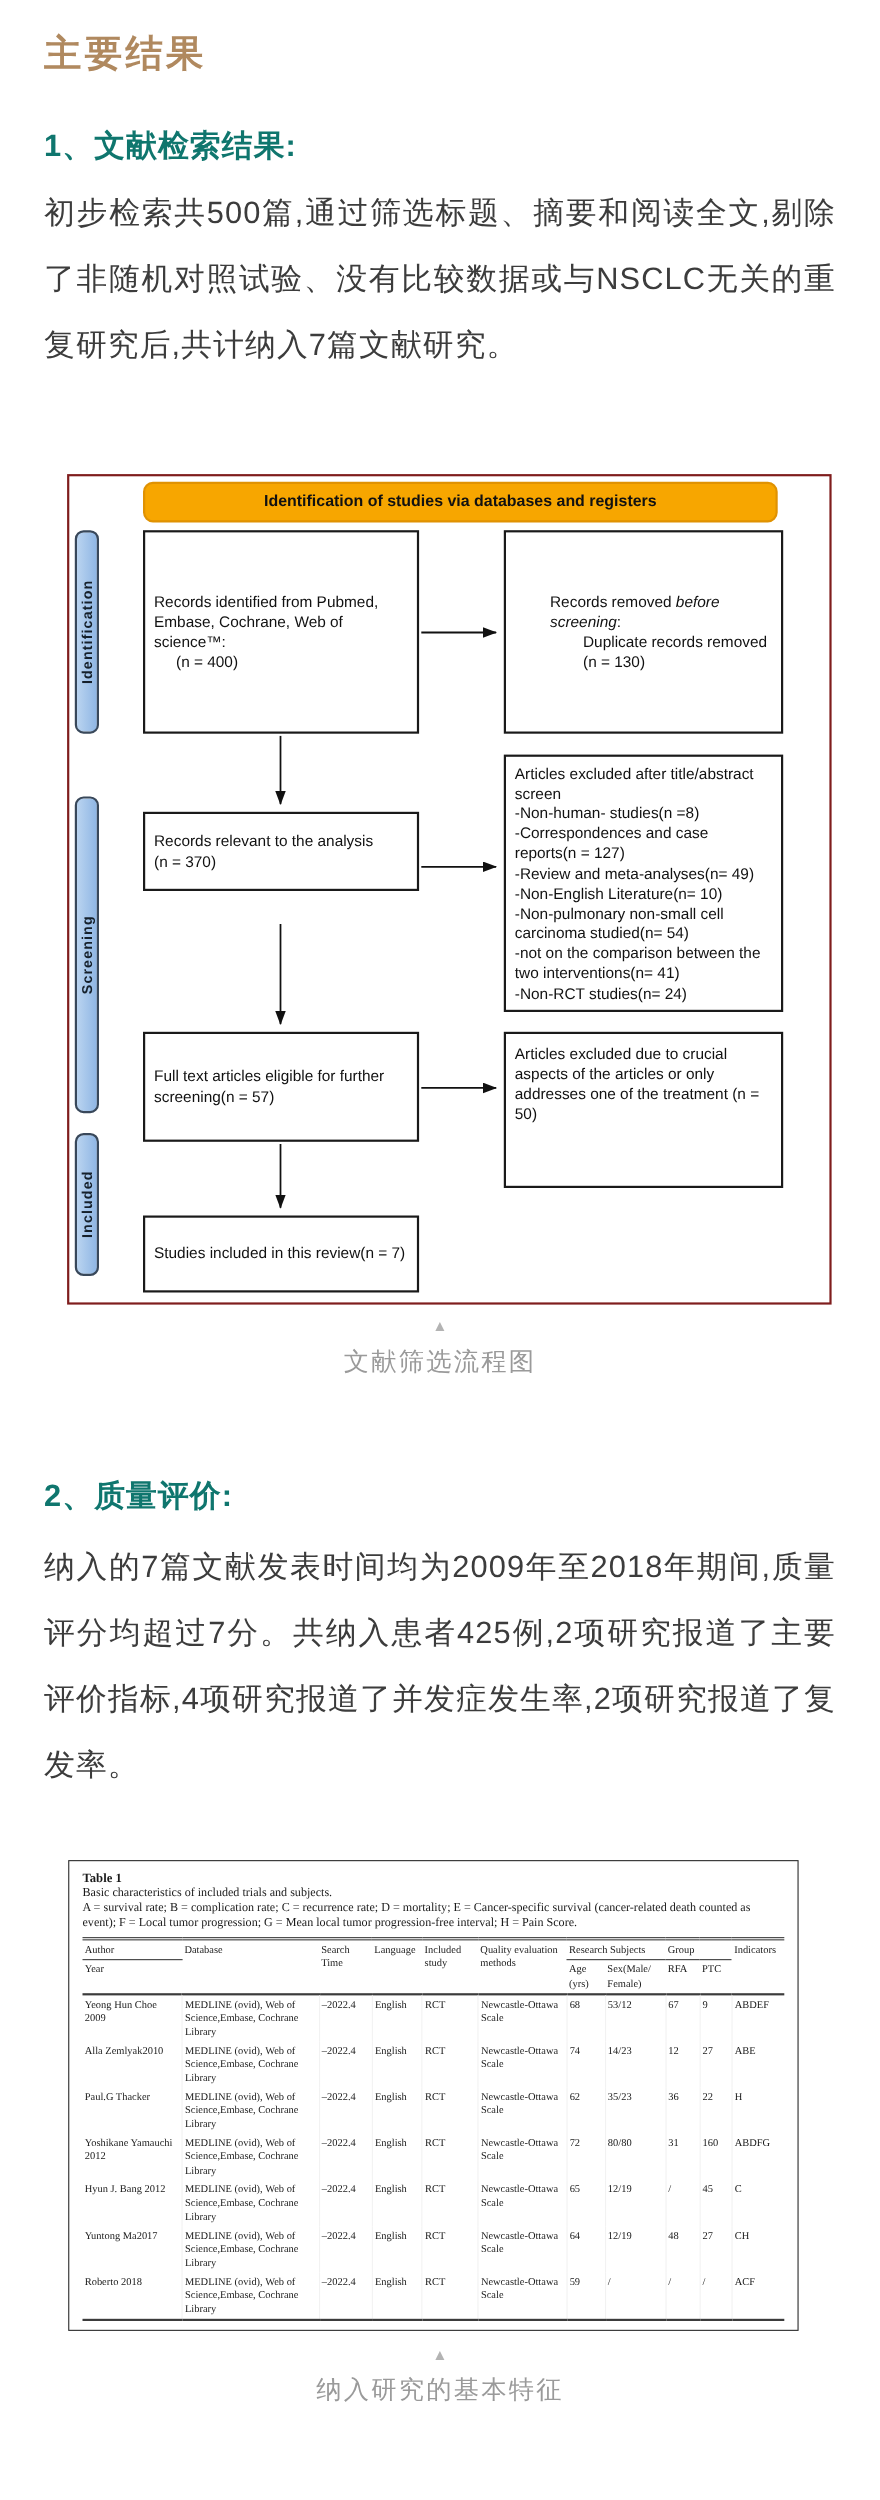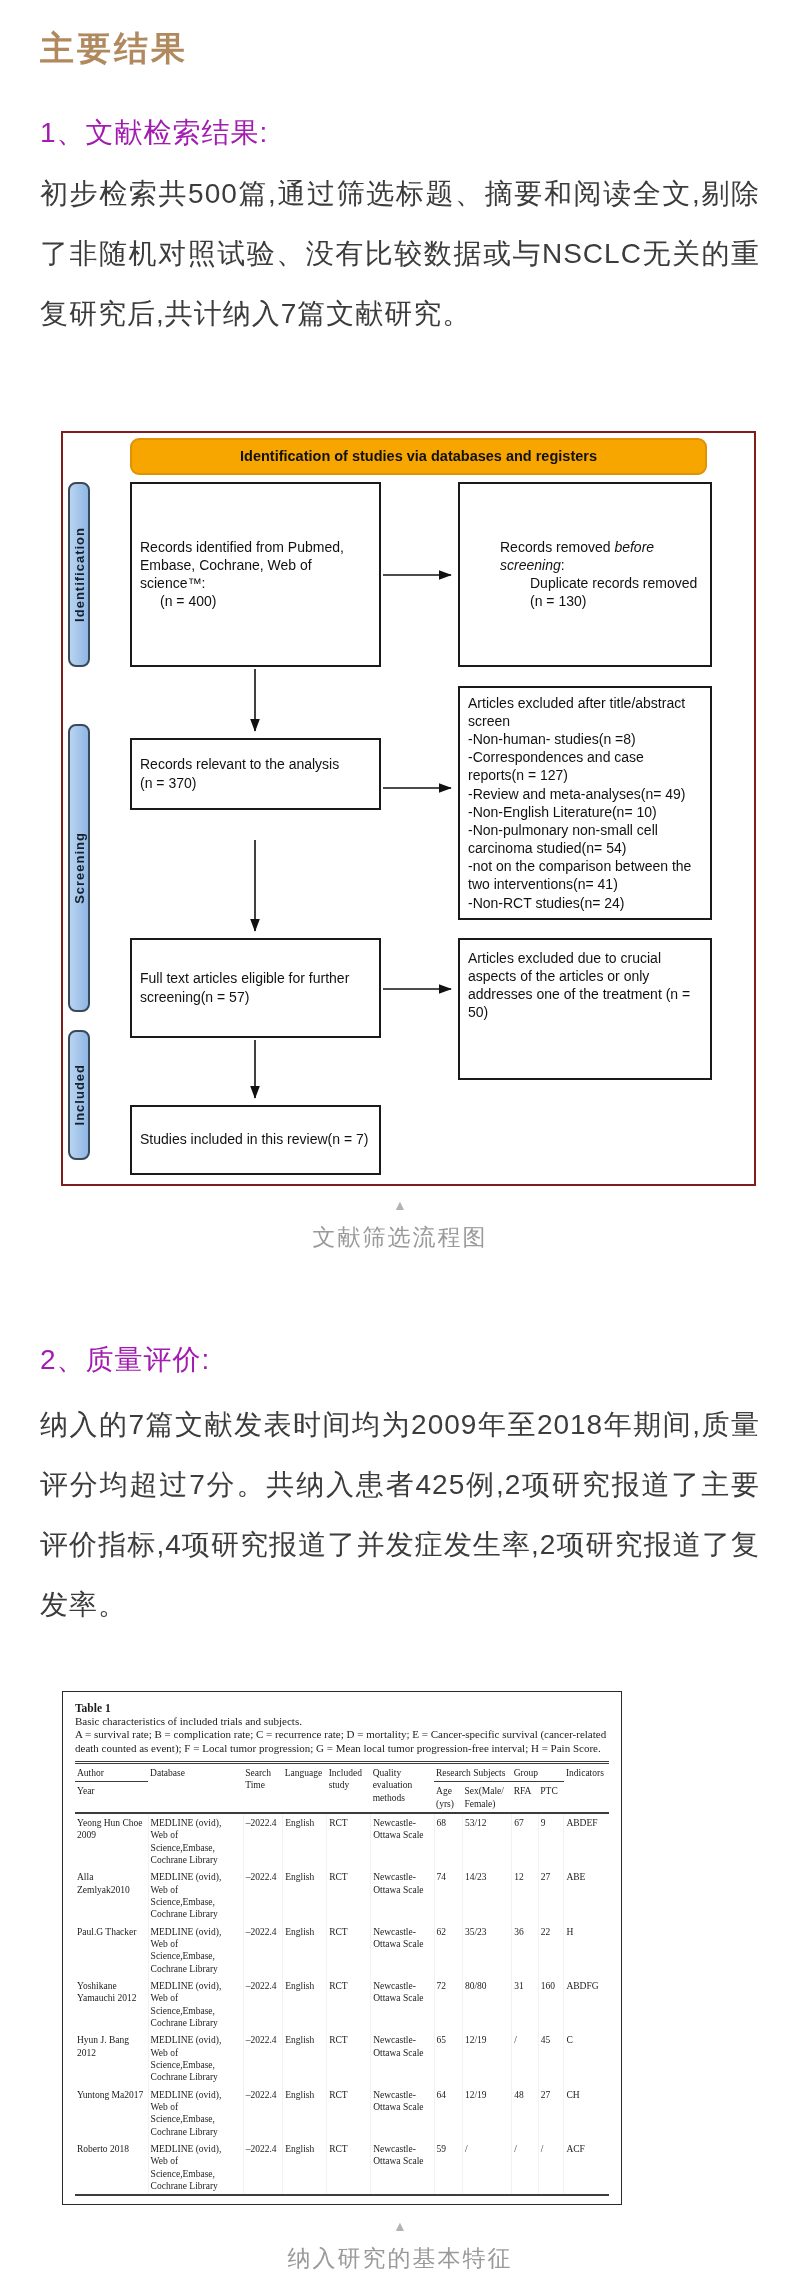--- a/index.html
+++ b/index.html
@@ -2,21 +2,21 @@
 <html><head>
 <meta charset="utf-8">
 <style>
   * { margin:0; padding:0; box-sizing:border-box; }
   html,body { background:#ffffff; }
   body { width:800px; height:2273px; overflow:hidden; font-family:"Liberation Sans",sans-serif; }
   .page { padding:0 40px; }
 
   .page-title { font-family:"Liberation Serif",serif; font-size:34px; font-weight:bold;
     color:#b0895f; margin-top:26px; letter-spacing:3px; }
-  .sec-head { font-size:28px; font-weight:normal; color:#a21caf; letter-spacing:1px; }
+  .sec-head { font-size:28px; font-weight:bold; color:#0f766e; letter-spacing:1px; }
   #sec1-head { margin-top:42px; }
   #sec2-head { margin-top:88px; }
   .para { font-size:28px; color:#3c3c3c; line-height:2.15; text-align:justify;
     letter-spacing:1px; margin-top:12px; }
   #para2 { margin-top:16px; }
 
   
   .flow-fig { position:relative; width:695px; height:755px; margin:86px 0 0 21px;
     border:2px solid #7f1d1d; background:#fff; }
   .flow-arrows { position:absolute; inset:0; pointer-events:none; }
@@ -46,21 +46,21 @@
   #box-f { top:505px; height:142px; padding-top:9px; }
   #box-g { top:672px; height:70px; }
   .indent1 { padding-left:20px; }
   .indent2 { padding-left:30px; }
 
   .collapse-tri { text-align:center; font-size:14px; color:#b3b3b3; margin-top:12px; line-height:1; }
   #tri2 { margin-top:14px; }
   .fig-caption { text-align:center; font-size:23px; color:#9a9a9a; margin-top:10px; letter-spacing:2px; }
 
   
-  .table-fig { width:560px; margin:56px 0 0 22px; border:1px solid #2a2a2a;
+  .table-fig { width:664px; margin:56px 0 0 22px; border:1px solid #2a2a2a;
     padding:10px 12px 8px; font-family:"Liberation Serif",serif; color:#1b1b1b; background:#fff; }
   .tbl-title { font-size:11.5px; font-weight:bold; }
   .tbl-sub { font-size:11px; margin-top:1px; }
   .tbl-legend { font-size:11px; margin-top:1px; line-height:1.25; }
   table.chars { width:100%; border-collapse:collapse; margin-top:5px;
     font-size:9.5px; line-height:1.3; border-top:3px double #3c3c3c; }
   table.chars th { font-weight:normal; text-align:left; vertical-align:top; padding:3px 3px 2px 2px; }
   table.chars thead tr:last-child th,
   table.chars thead th[rowspan] { border-bottom:2px solid #3c3c3c; }
   table.chars th.ul { border-bottom:1px solid #3c3c3c; }

